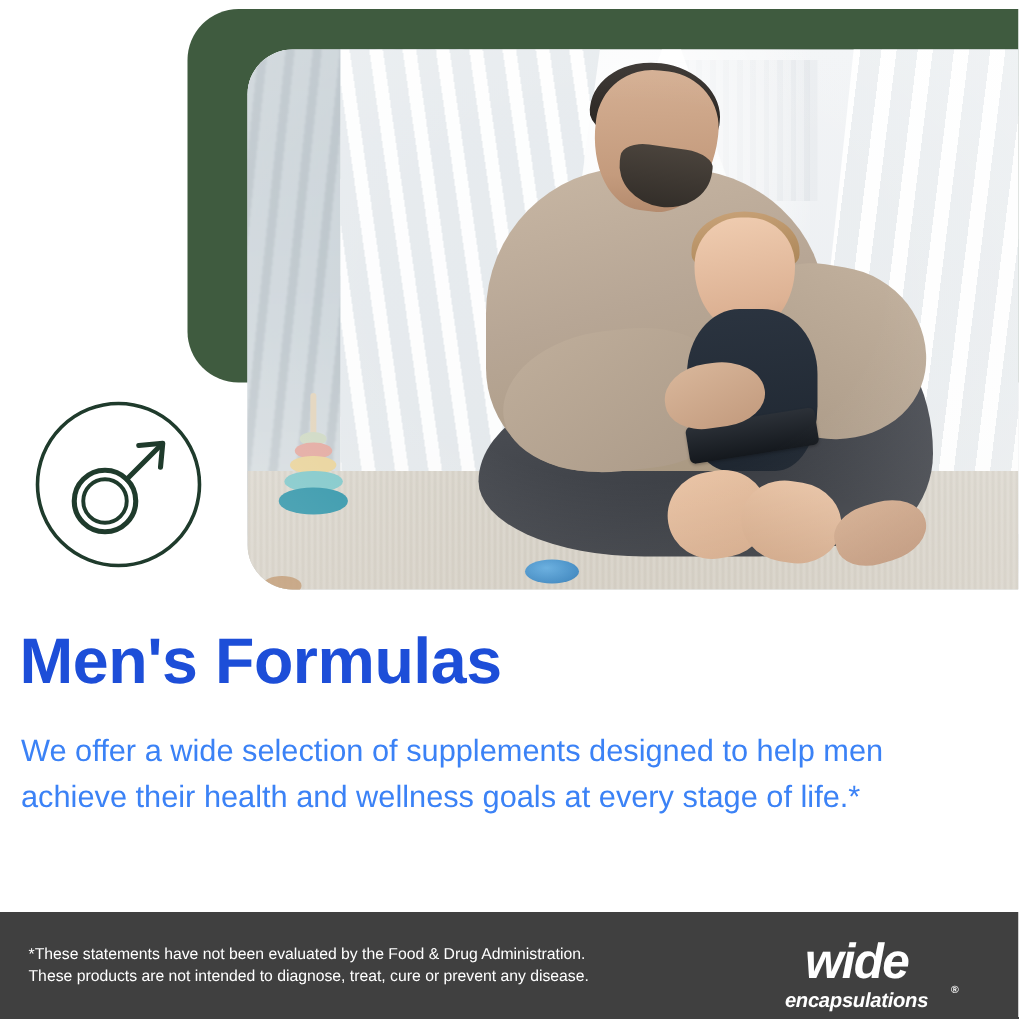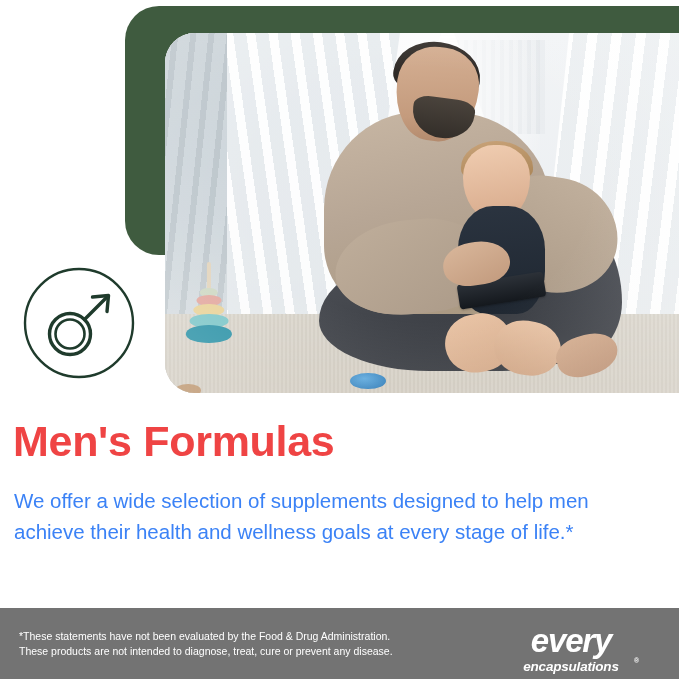--- a/index.html
+++ b/index.html
@@ -297,21 +297,21 @@
 
   
   .headline {
     position: absolute;
     left: 13px;
     top: 417px;
     margin: 0;
     font-size: 43px;
     font-weight: 700;
     letter-spacing: -0.3px;
-    color: #ef4444;
+    color: #1d4ed8;
     line-height: 1.12;
   }
   .subcopy {
     position: absolute;
     left: 14px;
     top: 485px;
     width: 640px;
     margin: 0;
     font-size: 20.5px;
     font-weight: 400;
@@ -319,21 +319,21 @@
     color: #3b82f6;
   }
 
   
   .footer {
     position: absolute;
     left: 0;
     top: 608px;
     width: 679px;
     height: 71px;
-    background: #737373;
+    background: #404040;
   }
   .disclaimer {
     position: absolute;
     left: 19px;
     top: 21px;
     margin: 0;
     color: #ffffff;
     font-size: 10.5px;
     line-height: 15px;
     white-space: pre-line;
@@ -437,19 +437,19 @@
 </div>
 
 <h1 class="headline">Men's Formulas</h1>
 <p class="subcopy">We offer a wide selection of supplements designed to help men achieve their health and wellness goals at every stage of life.*</p>
 
 <div class="footer">
   <p class="disclaimer">*These statements have not been evaluated by the Food &amp; Drug Administration.
  These products are not intended to diagnose, treat, cure or prevent any disease.</p>
 
   <div class="brand">
-    <span class="brand-main">every</span>
+    <span class="brand-main">wide</span>
     <span class="brand-sub">
       <span>encapsulations</span>
       <span class="brand-reg">®</span>
     </span>
   </div>
 </div>
 
 </body></html>

